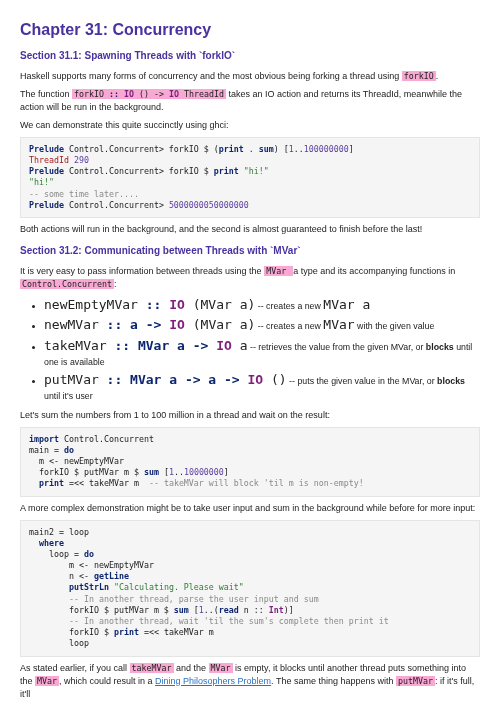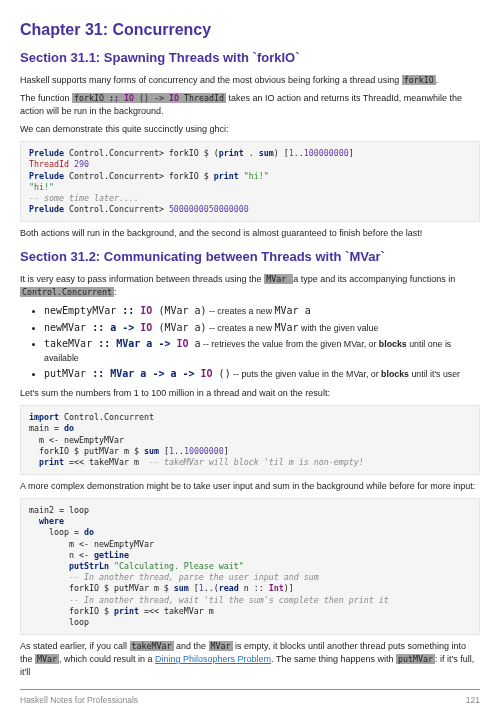--- a/index.html
+++ b/index.html
@@ -13,54 +13,54 @@
     box-sizing: border-box;
     background: #fff;
   }
   h1 {
     font-size: 16px;
     font-weight: 700;
     color: #49329f;
     margin: 0 0 6px 0;
   }
   h2 {
-    font-size: 13px;
+    font-size: 10px;
     font-weight: 700;
     color: #49329f;
     margin: 8px 0 6px 0;
   }
   p { margin: 5px 0; }
   code.inline {
     font-family: "Consolas","Menlo",monospace;
-    background: #a3a3a3;
+    background: #f9a8d4;
     font-size: 8.3px;
     padding: 0 2px;
   }
   .kw  { color: #0d266e; font-weight: bold; }
   .ty  { color: #7f1e7c; font-weight: bold; }
   pre.codeblock {
     background: #f5f5f5;
     border: 1px solid #e5e5e5;
     padding: 6px 8px;
     font-family: "Consolas","Menlo",monospace;
     font-size: 8.3px;
     line-height: 1.35;
     margin: 5px 0;
     white-space: pre;
     overflow: hidden;
   }
   .c-kw { color: #0d266e; font-weight: bold; }
   .c-num { color: #5a3ea0; }
   .c-red { color: #a21c1c; }
   .c-str { color: #2e7d32; }
-  .c-cm  { color: #8a8a8a; font-style: italic; }
+  .c-cm  { color: #8a8a8a; }
   .c-ty  { color: #7f1e7c; font-weight: bold; }
   ul { margin: 5px 0 6px 0; padding-left: 24px; }
   li { margin: 2px 0; font-size: 8.8px; }
-  li code { font-family: "Consolas","Menlo",monospace; font-size: 10px; margin-top: 44px; }
+  li code { font-family: "Consolas","Menlo",monospace; font-size: 13px; margin-top: 44px; }
   a { color: #2b72c2; text-decoration: underline; }
   .footer {
     display: flex;
     justify-content: space-between;
     border-top: 1px solid #f97316;
     margin-top: 10px;
     padding-top: 4px;
     font-size: 8.5px;
     color: #888;
   }

